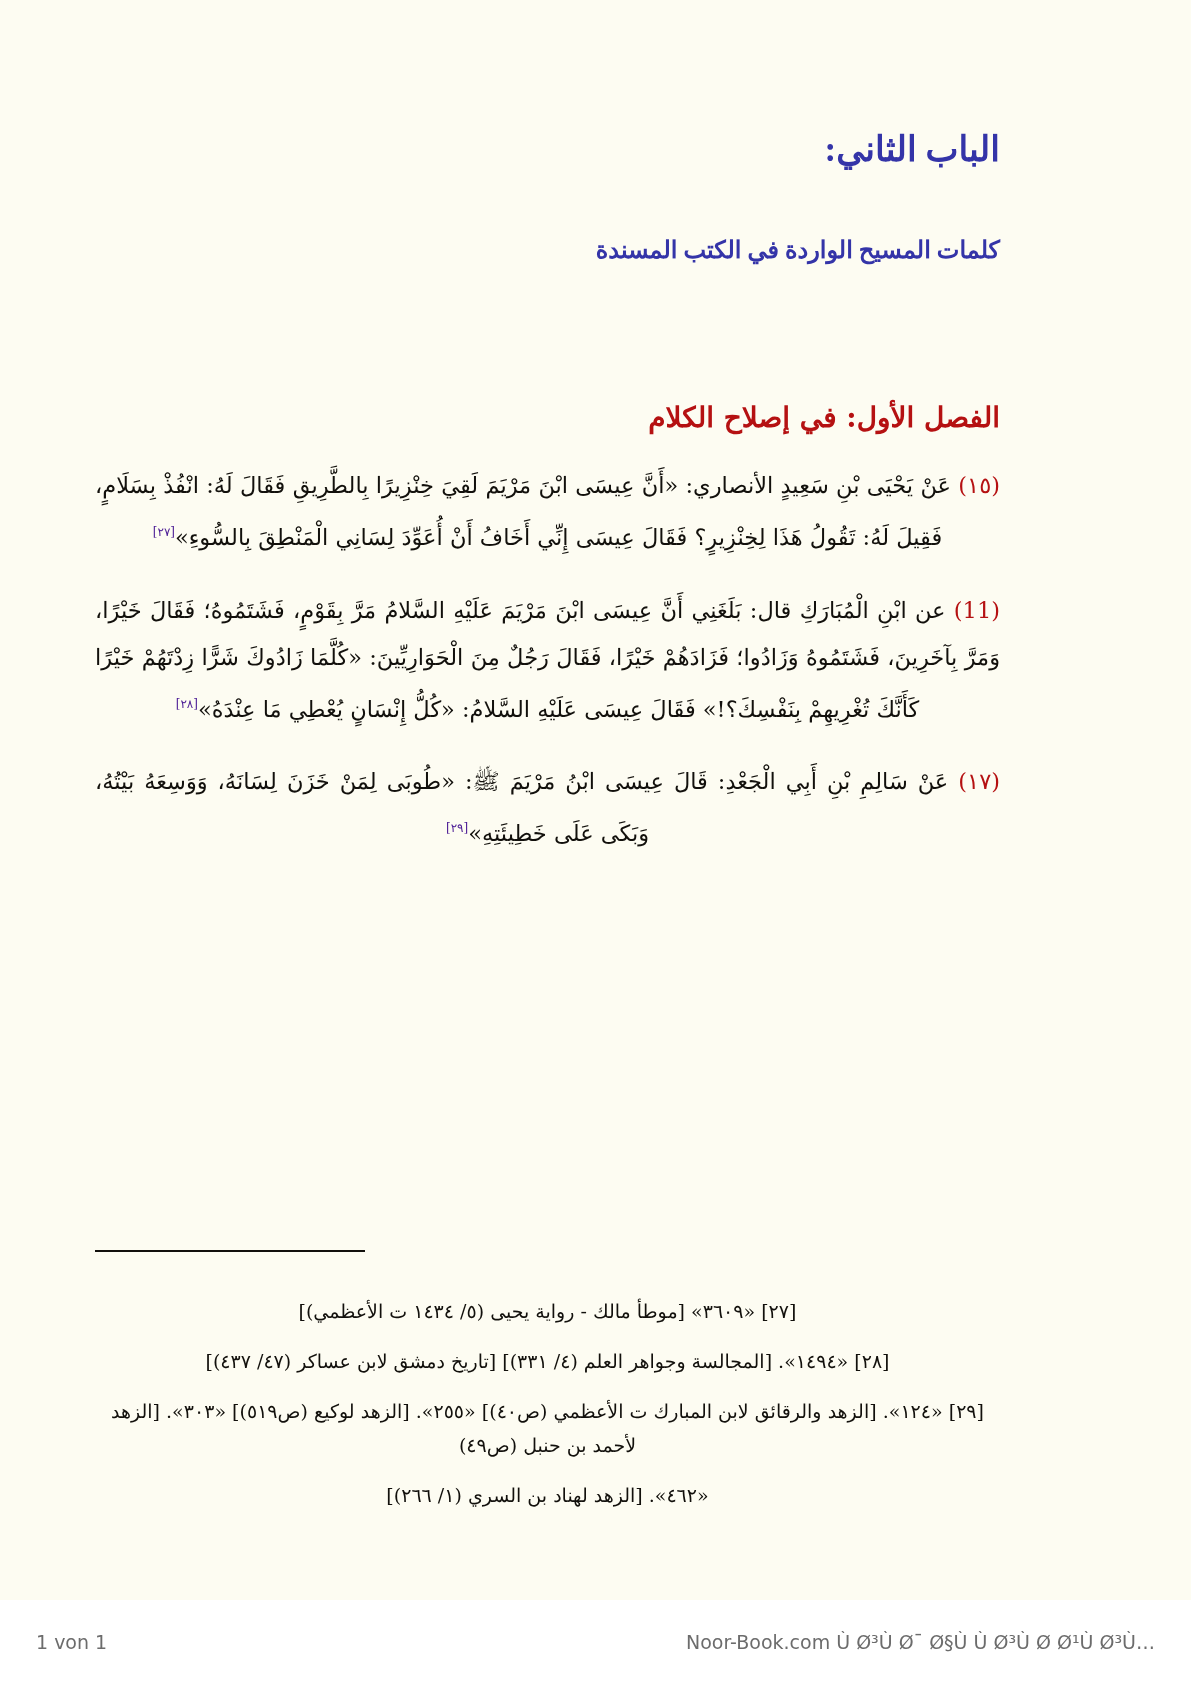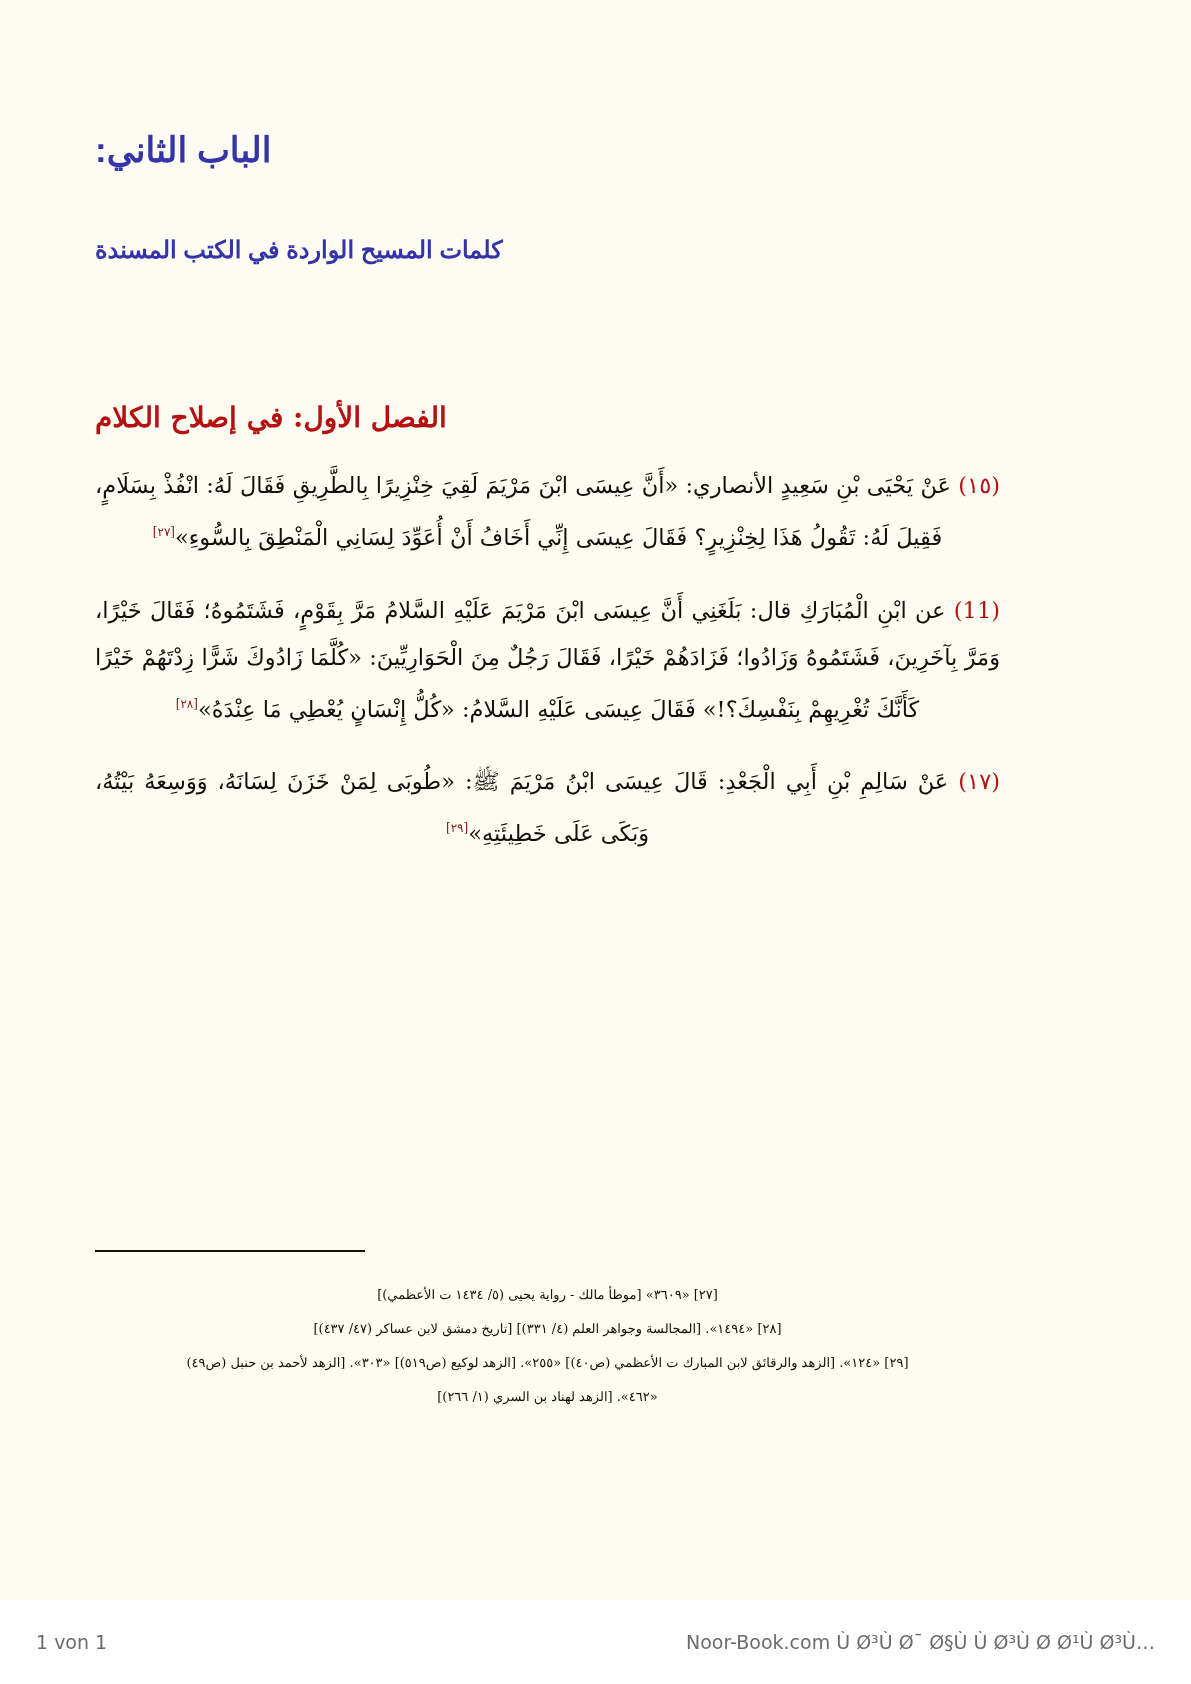--- a/index.html
+++ b/index.html
@@ -30,22 +30,22 @@
   #page-inner {
     position: absolute;
     left: 95px;
     top: 0;
     width: 905px;
     height: 1600px;
   }
 
   
   .doc-heading {
-    text-align: left;
-    font-family: Liberation Sans, sans-serif;
+    text-align: right;
+    font-family: Liberation Serif, serif;
     font-weight: bold;
     color: #3434a8;
     letter-spacing: -0.5px;
     direction: rtl;
   }
   #heading-line-1 {
     position: absolute;
     left: 0; top: 128px;
     width: 905px;
     font-size: 35px;
@@ -56,21 +56,21 @@
     left: 0; top: 228px;
     width: 905px;
     font-size: 24px;
     line-height: 44px;
   }
 
   #section-title {
     position: absolute;
     left: 0; top: 400px;
     width: 905px;
-    text-align: left;
+    text-align: right;
     direction: rtl;
     font-family: "DejaVu Serif", serif;
     font-weight: bold;
     font-size: 28px;
     line-height: 36px;
     color: #b51112;
   }
 
   
   #body-block {
@@ -93,21 +93,21 @@
   }
   .hadith-num {
     color: #b51112;
     font-family: "DejaVu Serif", serif;
     font-weight: normal;
     white-space: nowrap;
   }
   .fn-ref {
     font-size: 12px;
     vertical-align: super;
-    color: #7f1d1d;
+    color: #4c1d95;
     white-space: nowrap;
   }
 
   
   #footnote-rule {
     position: absolute;
     left: 0;
     top: 1240px;
     width: 905px;
     text-align: left;
@@ -124,24 +124,24 @@
     left: 0;
     top: 1278px;
     width: 905px;
     direction: rtl;
   }
   .footnote-line {
     direction: rtl;
     text-align: justify;
     text-align-last: center;
     font-family: "DejaVu Serif", serif;
-    font-size: 13px;
+    font-size: 19px;
     line-height: 34px;
     color: #12100c;
-    margin: 0;
+    margin: 16px;
   }
 
   
   #viewer-bar {
     position: absolute;
     left: 0;
     top: 1600px;
     width: 1191px;
     height: 84px;
     background: #ffffff;

